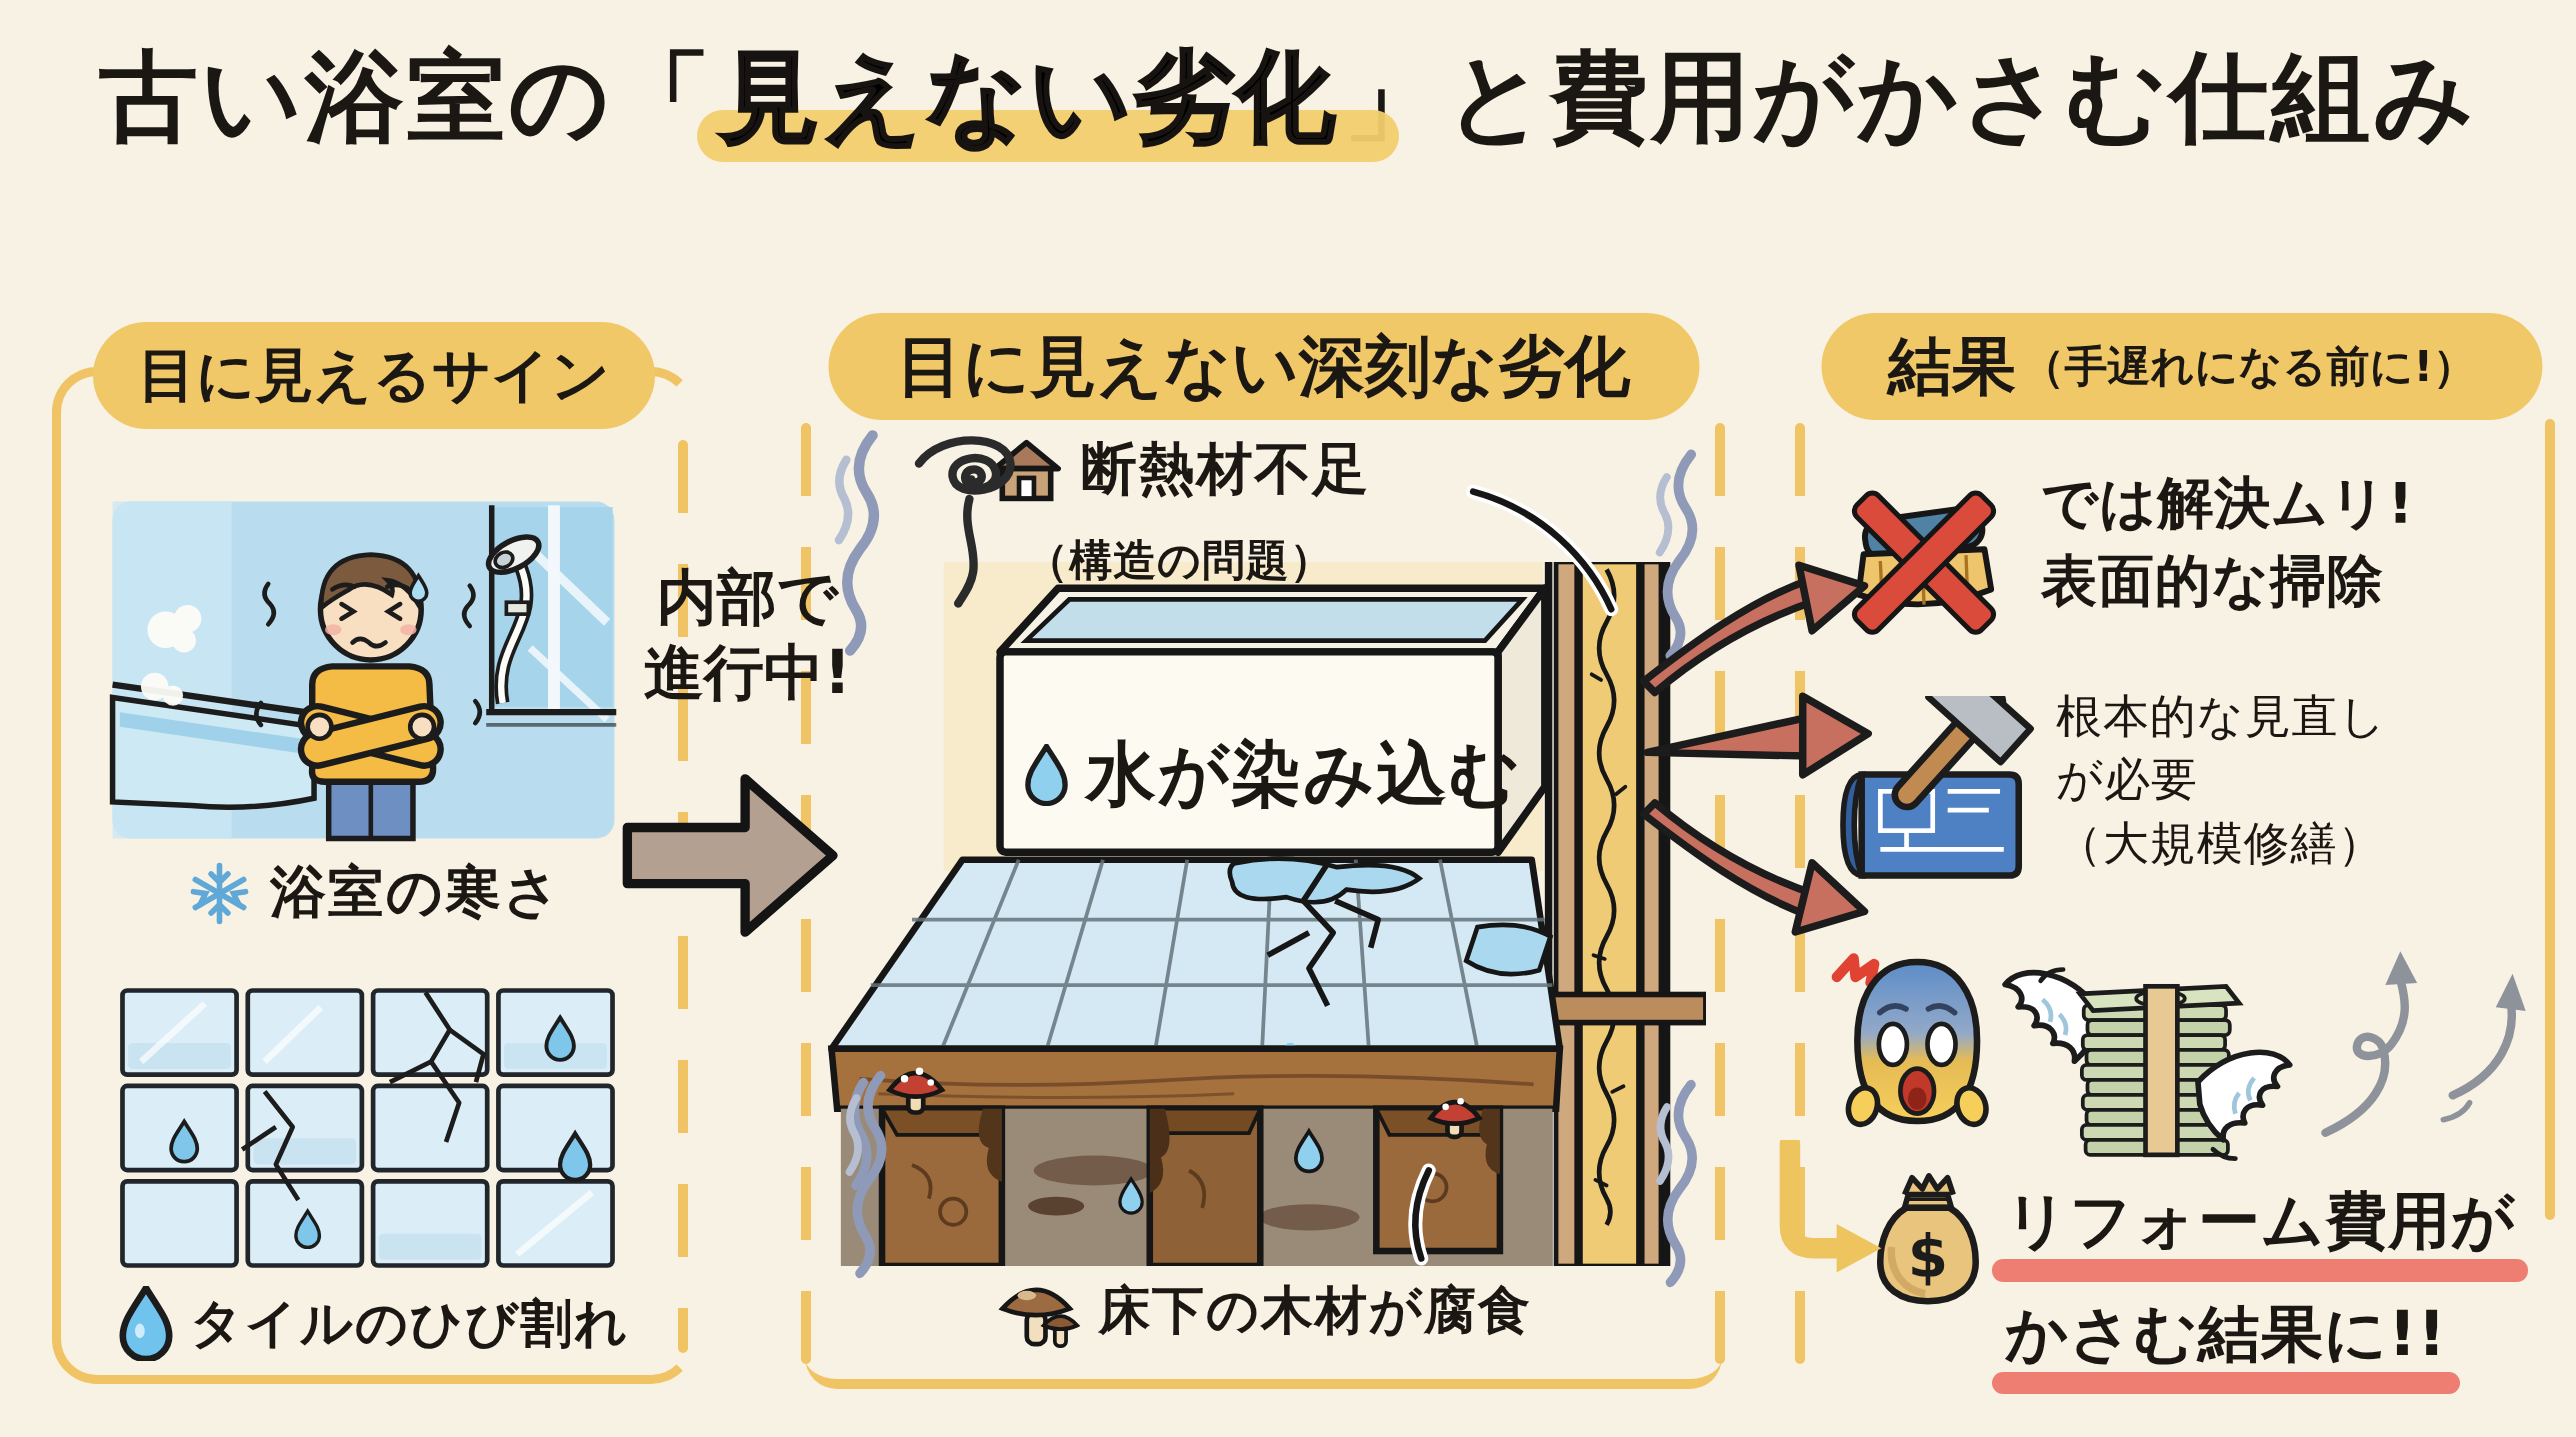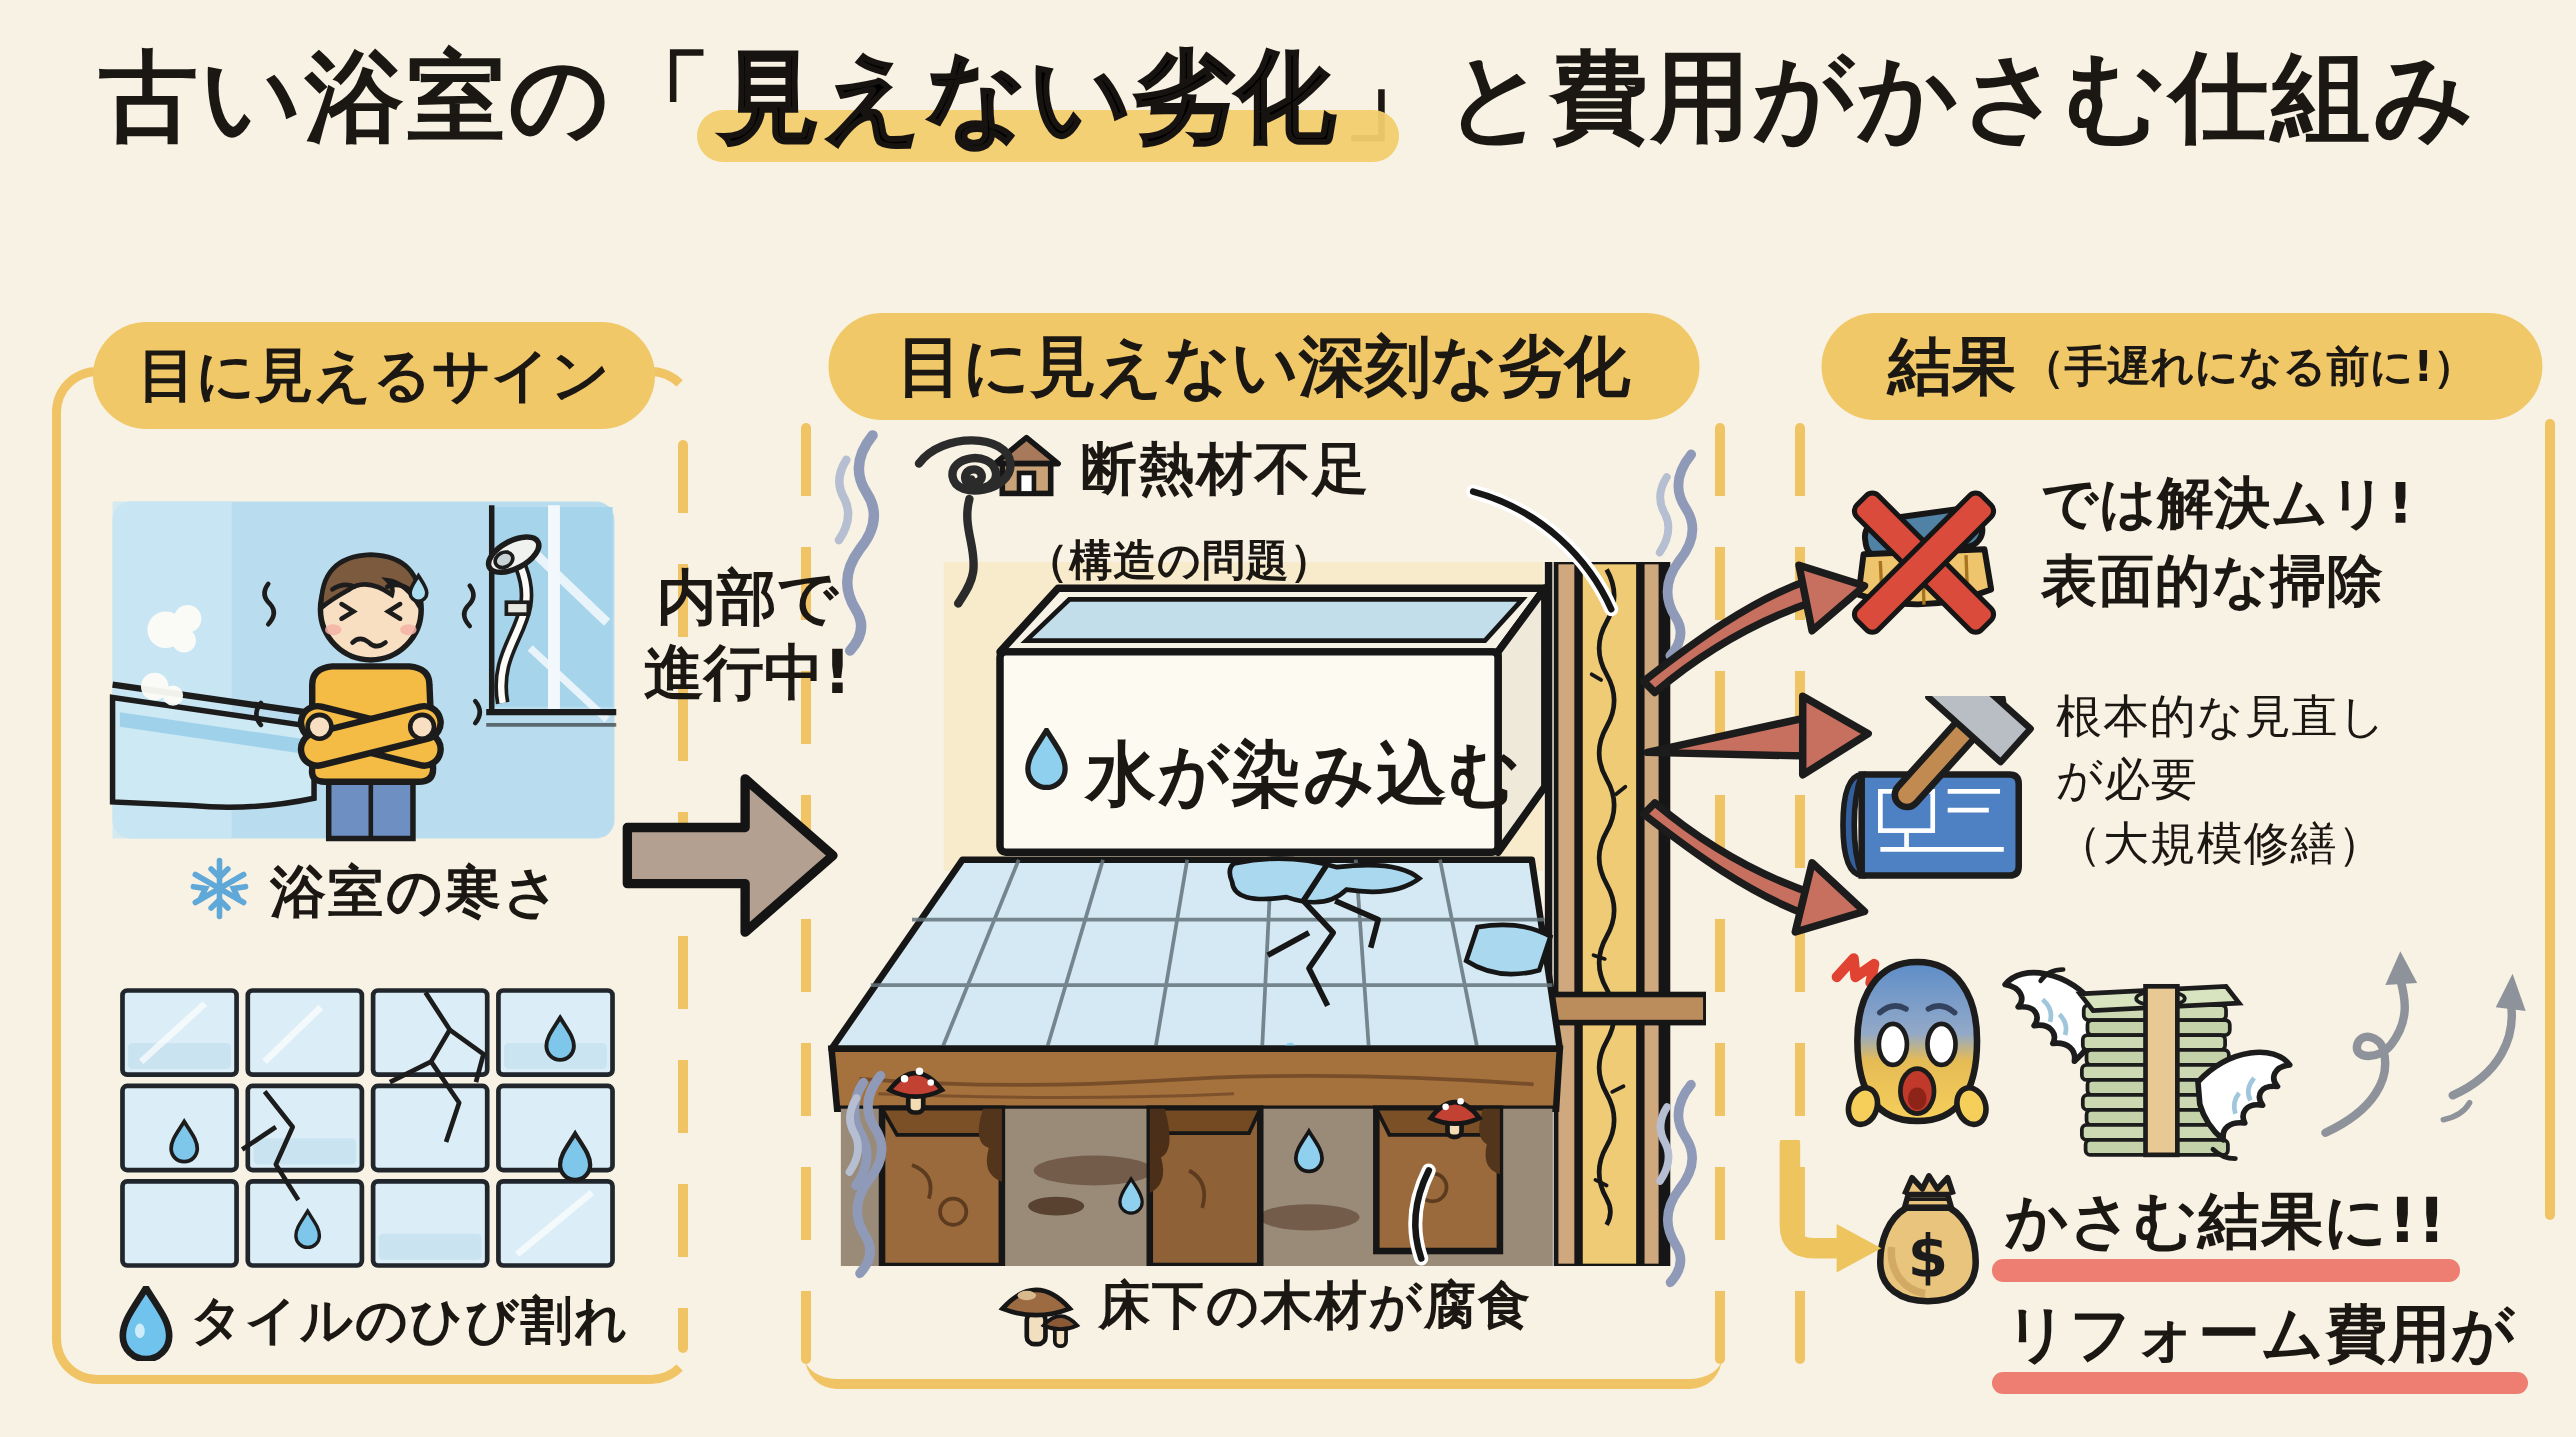--- a/index.html
+++ b/index.html
@@ -29,21 +29,21 @@
         white-space:nowrap;z-index:3;}
   .pill-left{width:562px;font-size:58px;font-weight:800;}
   .pill-mid{width:871px;font-size:66px;font-weight:800;}
   .pill-right{width:721px;}
   .pill-right .big{font-size:64px;font-weight:800;}
   .pill-right .note{font-size:43px;font-weight:700;margin-left:5.6px;}
 
   .vdash{position:absolute;width:10.3px;border-radius:5.6px;z-index:1;
          background:repeating-linear-gradient(180deg,#f0c465 0 73px,rgba(0,0,0,0) 73px 124px);}
 
-  .center-row{display:flex;justify-content:center;gap:17px;}
+  .center-row{display:flex;align-items:center;justify-content:center;gap:17px;}
   .lbl-lg{font-size:56px;font-weight:800;letter-spacing:1.9px;white-space:nowrap;}
   .lbl-md{font-size:52px;font-weight:800;letter-spacing:1.9px;white-space:nowrap;}
   .lbl-note{font-size:43px;font-weight:700;letter-spacing:0.9px;white-space:nowrap;}
 
   .subtitle{position:absolute;top:36px;left:0;width:100%;text-align:center;font-size:49px;font-weight:700;}
 
   
   .conn1{position:absolute;left:607px;top:560px;width:281px;text-align:center;
          font-size:60px;font-weight:800;line-height:1.25;z-index:4;white-space:nowrap;}
 
@@ -498,22 +498,22 @@
 
     <svg class="abs" style="left:66px;top:803px" width="117" height="139" viewBox="0 0 125 148">
       <path d="M38,26 L46,8 L57,20 L64,6 L73,20 L84,8 L90,26" fill="#e9c47c" stroke="#1c1c1c" stroke-width="6" stroke-linejoin="round"></path>
       <path d="M42,26 L38,40 L88,40 L84,26 Z" fill="#e9c47c" stroke="#1c1c1c" stroke-width="6"></path>
       <line x1="40" y1="31" x2="87" y2="31" stroke="#1c1c1c" stroke-width="4"></line>
       <path d="M40,40 C20,52 12,76 12,98 C12,126 34,140 63,140 C92,140 114,126 114,98 C114,76 106,52 86,40 Z" fill="#e9c47c" stroke="#1c1c1c" stroke-width="7"></path>
       <path d="M24,82 C22,110 38,128 60,132" stroke="#c79f58" stroke-width="8" fill="none" opacity="0.7"></path>
       <text x="63" y="114" font-size="62" font-weight="bold" text-anchor="middle" fill="#1c1c1c">$</text>
     </svg>
     <div class="res-final" style="left:202px;top:798px">
+      <div><span class="uline">リフォーム費用が</span></div>
       <div><span class="uline">かさむ結果に!!</span></div>
-      <div><span class="uline">リフォーム費用が</span></div>
     </div>
   </div>
 
   <svg class="abs" style="left:1775px;top:1140px;z-index:5" width="112" height="140" viewBox="0 0 120 150">
     <path d="M16,4 L16,92 Q16,116 42,116 L70,116" fill="none" stroke="#eec45f" stroke-width="22" stroke-linecap="round" stroke-linejoin="round"></path>
     <polygon points="66,90 114,116 66,142" fill="#eec45f"></polygon>
   </svg>
 
 </div>
 

